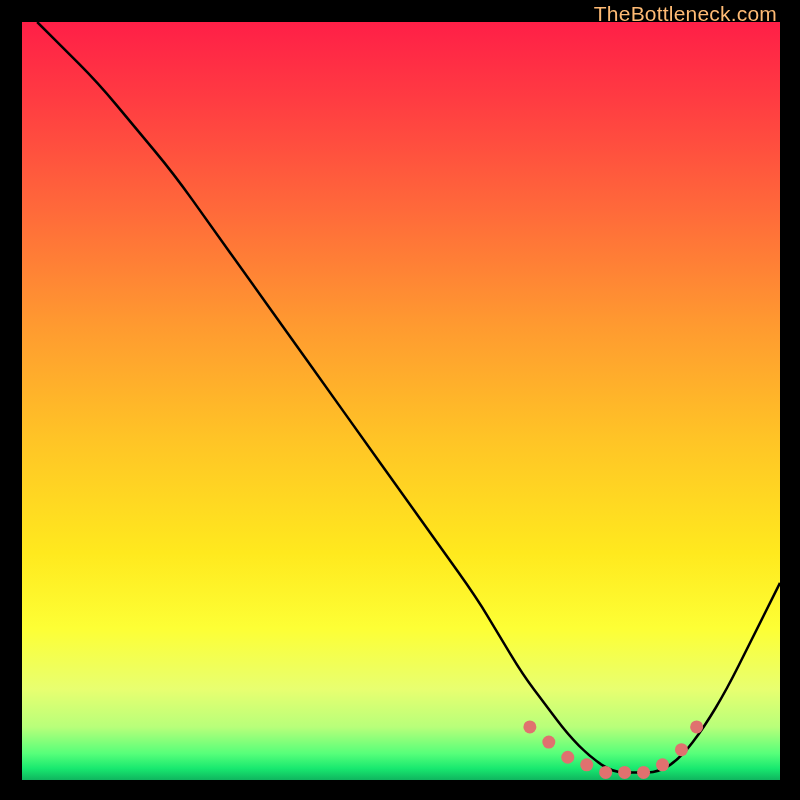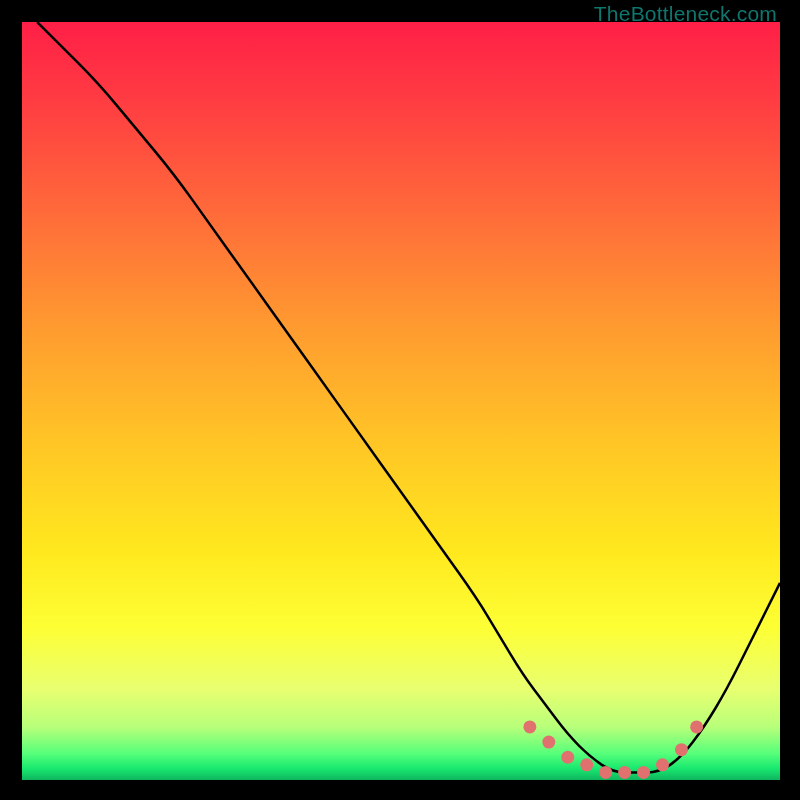--- a/index.html
+++ b/index.html
@@ -25,21 +25,21 @@
     width: 758px;
     height: 758px;
   }
   .watermark {
     position: absolute;
     top: 2px;
     right: 23px;
     font-family: Arial, Helvetica, sans-serif;
     font-size: 21px;
     letter-spacing: 0.2px;
-    color: #0f766e;
+    color: #fdba74;
     font-weight: 500;
   }
   svg { display:block; }
 </style>
 </head>
 <body>
 
 <div class="watermark">TheBottleneck.com</div>
 
 <div class="frame">

